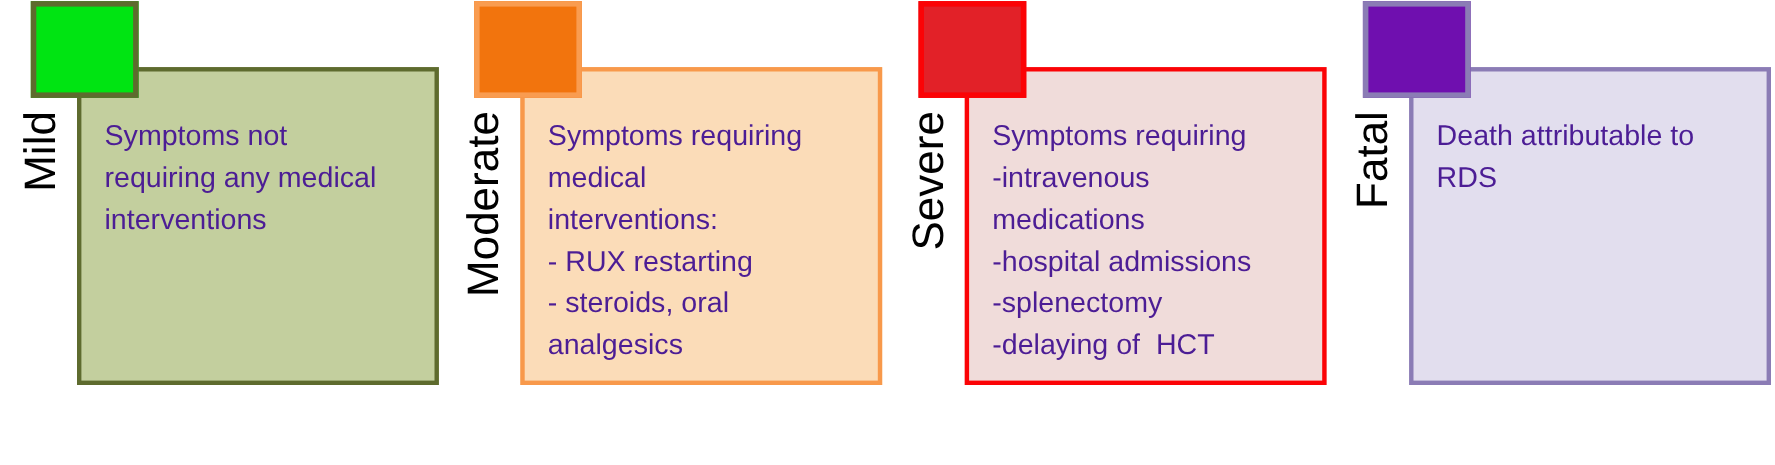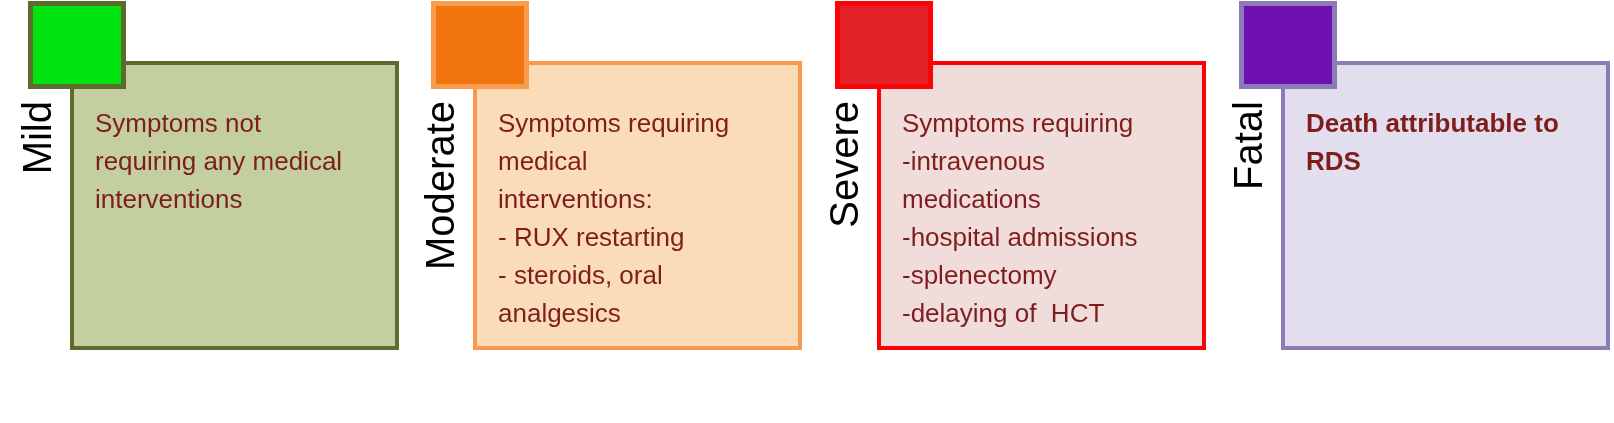--- a/index.html
+++ b/index.html
@@ -56,21 +56,21 @@
     white-space: nowrap;
     z-index: 2;
   }
   .desc {
     position: absolute;
     left: 21px;
     top: 39px;
     right: 6px;
     font-size: 26px;
     line-height: 38px;
-    color: #7f1d1d;
+    color: #4c1d95;
     white-space: pre-wrap;
   }
 </style>
 </head>
 <body>
 
 <div id="diagram">
 
 <div class="unit">
       <div class="swatch" style="background: rgb(0, 228, 18); border-color: rgb(94, 107, 46);"></div>
@@ -101,18 +101,18 @@
 -intravenous
 medications
 -hospital admissions
 -splenectomy
 -delaying of  HCT</div>
       </div>
     </div>
     <div class="unit">
       <div class="swatch" style="background: rgb(111, 15, 175); border-color: rgb(139, 124, 181);"></div>
       <div class="vlabel">Fatal</div>
-      <div class="box" style="background: rgb(226, 222, 238); border-color: rgb(139, 124, 181); font-weight: bold;">
+      <div class="box" style="background: rgb(226, 222, 238); border-color: rgb(139, 124, 181);">
         <div class="desc">Death attributable to
 RDS</div>
       </div>
     </div>
   </div>
 
 </body></html>

